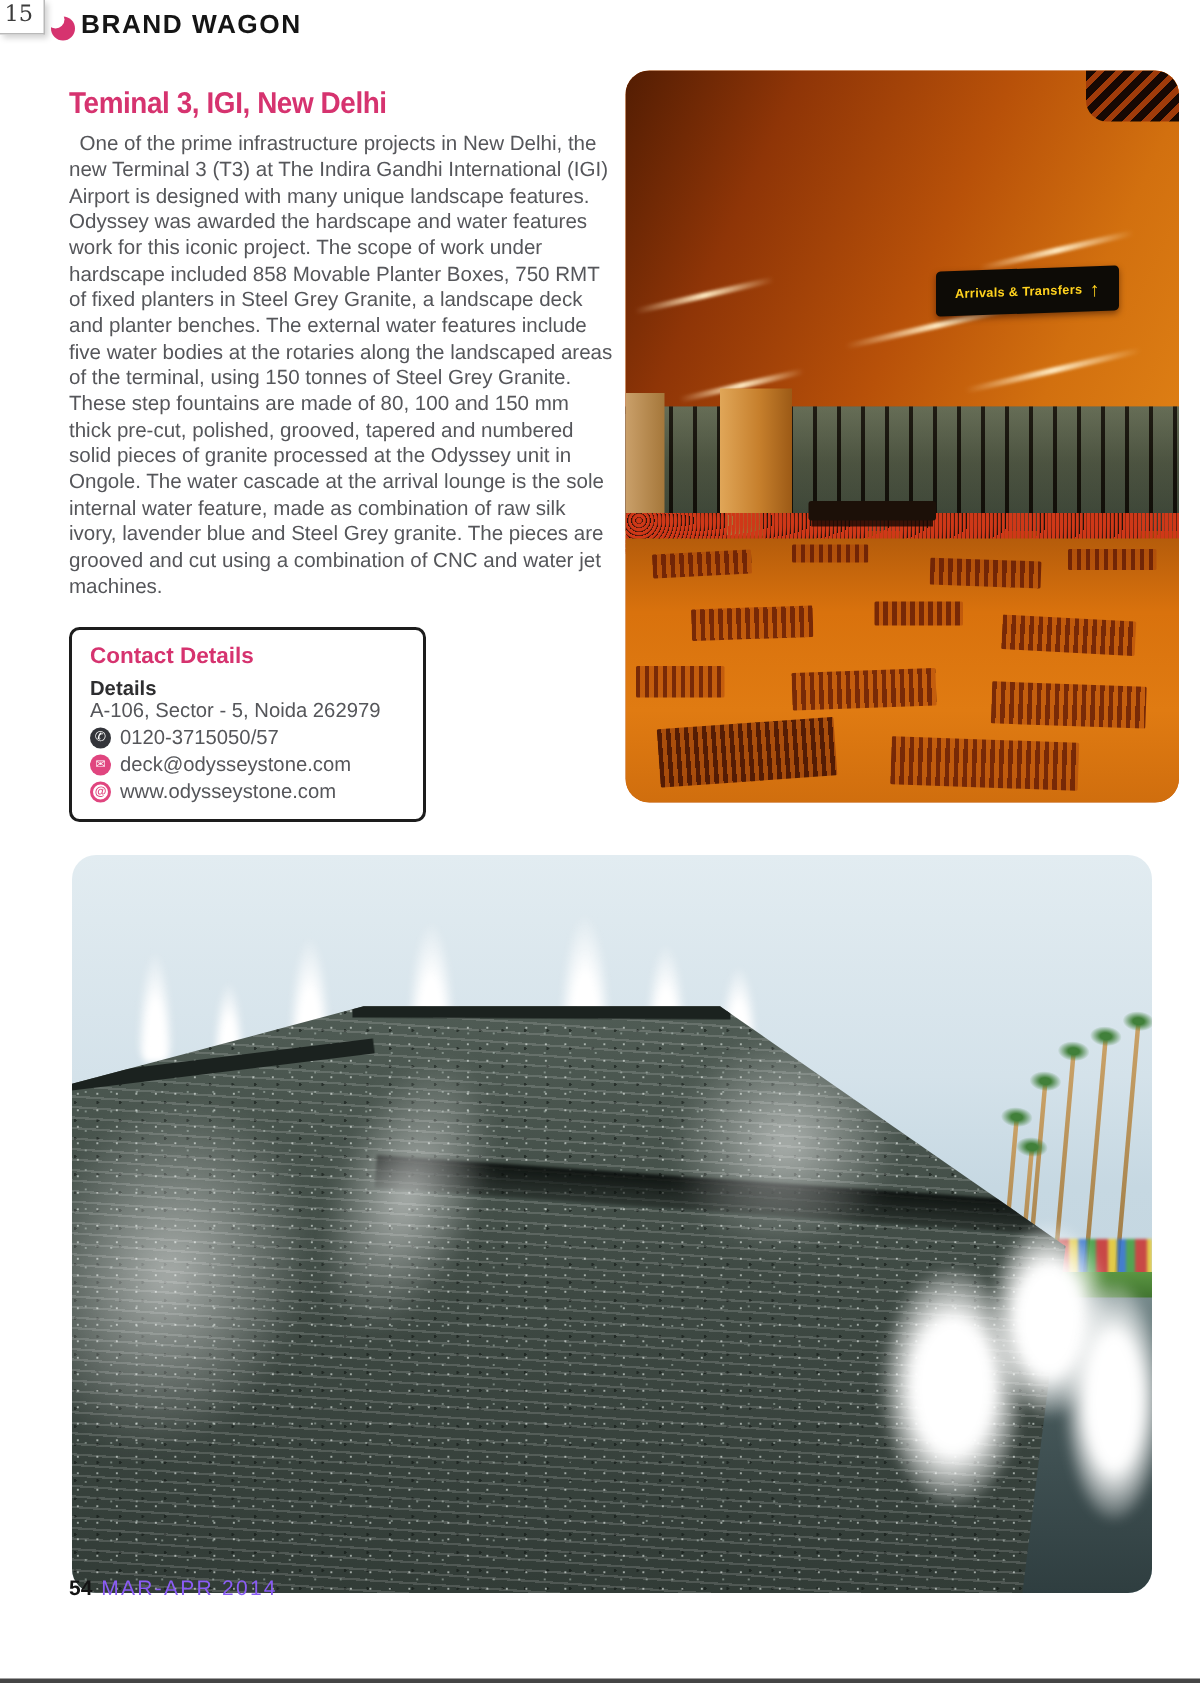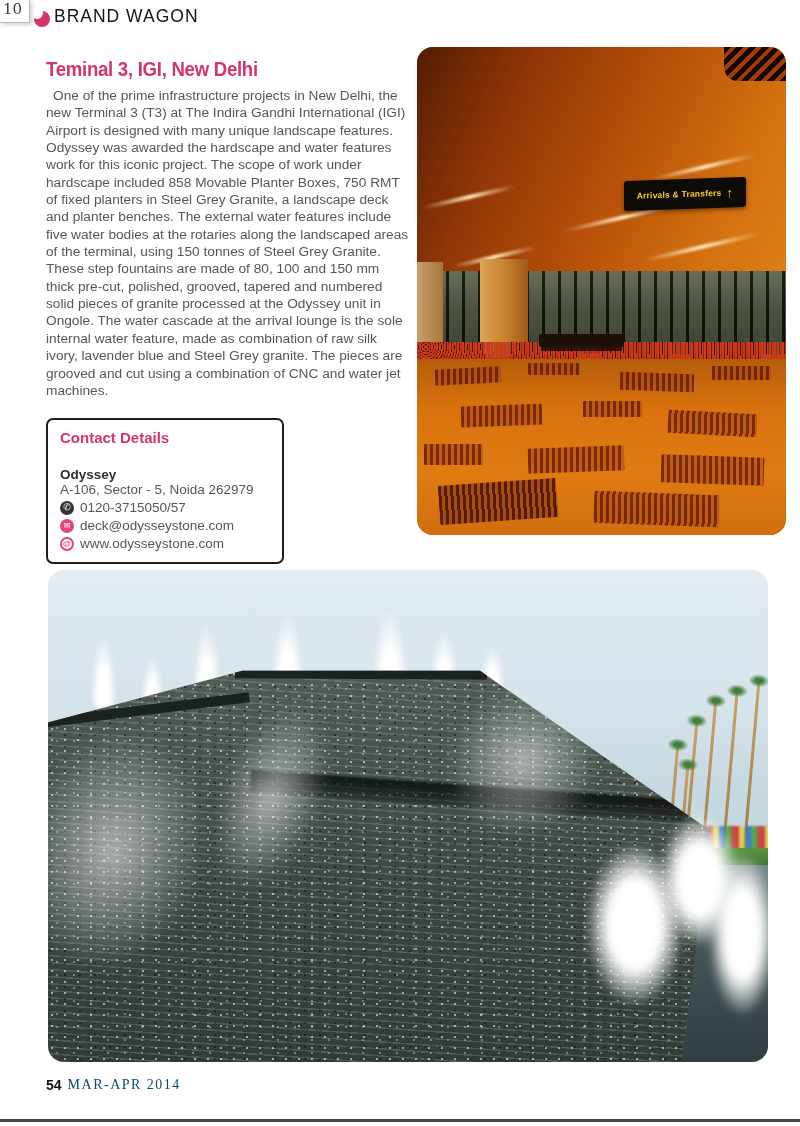--- a/index.html
+++ b/index.html
@@ -11,33 +11,33 @@
     border-right:1px solid #b9b9b9;border-bottom:1px solid #b9b9b9;
     box-shadow:2px 2px 4px rgba(0,0,0,.18);z-index:5;
     font-family:"DejaVu Serif",serif;font-size:15px;color:#3c3c3c;
     display:flex;align-items:flex-start;justify-content:flex-start;padding:0 0 0 3px;box-sizing:border-box;}
 
   
   .brand-icon{position:absolute;left:34px;top:11px;width:16px;height:16px;border-radius:50%;
     background:#d6336f;z-index:1;}
   .brand-icon::after{content:"";position:absolute;left:-3px;top:-4px;width:12px;height:12px;
     border-radius:50%;background:#fff;}
-  .section-title{position:absolute;left:54px;top:6px;margin:0;font-size:17.5px;font-weight:normal;
+  .section-title{position:absolute;left:54px;top:6px;margin:0;font-size:17.5px;font-weight:bold;
     letter-spacing:1px;color:#151515;}
 
   
   .article{position:absolute;left:46px;top:58px;width:364px;}
   .article h2{margin:0 0 6px 0;font-size:20px;font-weight:bold;color:#d6336f;
     letter-spacing:-0.3px;transform:scaleX(.93);transform-origin:left;white-space:nowrap;}
   .article p{margin:0;font-size:13.7px;line-height:17.35px;color:#55565a;text-indent:7px;}
 
   
   .contact-box{position:absolute;left:46px;top:418px;width:238px;box-sizing:border-box;
     border:2px solid #1d1d1d;border-radius:7px;background:#fff;padding:9px 12px 11px 12px;}
-  .c-head{font-size:15px;font-weight:bold;color:#d6336f;margin-bottom:21px;}
+  .c-head{font-size:15px;font-weight:bold;color:#d6336f;margin-bottom:5px;}
   .c-company{font-size:13.5px;font-weight:bold;color:#2e2e30;}
   .c-address{font-size:13.5px;color:#55565a;}
   .c-line{display:flex;align-items:center;gap:6px;font-size:13.5px;color:#55565a;margin-top:3px;}
   .ic{width:14px;height:14px;border-radius:50%;flex:0 0 14px;display:flex;align-items:center;
     justify-content:center;font-size:9px;line-height:1;box-sizing:border-box;}
   .ic.phone{background:#33343a;color:#fff;}
   .ic.mail{background:#e0457f;color:#fff;font-size:8px;}
   .ic.web{border:2px solid #e0457f;color:#e0457f;font-size:8px;font-weight:bold;}
 
   
@@ -144,45 +144,45 @@
   .cascade:nth-child(4){left:-4%;top:32%;width:26%;height:50%;transform:rotate(16deg);}
   .cascade:nth-child(5){left:24%;top:26%;width:14%;height:40%;transform:rotate(20deg);}
   .cascade:nth-child(6){left:55%;top:24%;width:22%;height:30%;transform:rotate(-34deg);}
   .spray{position:absolute;border-radius:50%;filter:blur(4px);
     background:radial-gradient(#ffffff 40%,rgba(255,255,255,0) 75%);}
   .spray:nth-of-type(18){left:75%;top:56%;width:13%;height:32%;}
   .spray:nth-of-type(19){left:85%;top:50%;width:11%;height:26%;}
   .spray:nth-of-type(20){left:92%;top:58%;width:9%;height:32%;}
 
   
-  .footer{position:absolute;left:46px;top:1077px;font-size:14px;display:flex;gap:6px;align-items:center;}
+  .footer{position:absolute;left:46px;top:1050px;font-size:14px;display:flex;gap:6px;align-items:center;}
   .footer .pg{font-weight:bold;color:#141414;}
-  .footer .issue{color:#0c4a6e;letter-spacing:1.5px;font-family:Liberation Serif, serif;}
+  .footer .issue{color:#8b5cf6;letter-spacing:1.5px;}
   .bottom-rule{position:absolute;left:0;right:0;top:1119px;height:3px;background:#454545;}
 </style>
 </head>
 <body>
 
 <div class="page">
 
   <div class="corner-tab">
-    <span>10</span>
+    <span>15</span>
   </div>
 
   <span class="brand-icon"></span>
   <h1 class="section-title">BRAND WAGON</h1>
 
   <section class="article">
     <h2>Teminal 3, IGI, New Delhi</h2>
     <p>One of the prime infrastructure projects in New Delhi, the new Terminal 3 (T3) at The Indira Gandhi International (IGI) Airport is designed with many unique landscape features. Odyssey was awarded the hardscape and water features work for this iconic project. The scope of work under hardscape included 858 Movable Planter Boxes, 750 RMT of fixed planters in Steel Grey Granite, a landscape deck and planter benches. The external water features include five water bodies at the rotaries along the landscaped areas of the terminal, using 150 tonnes of Steel Grey Granite. These step fountains are made of 80, 100 and 150 mm thick pre-cut, polished, grooved, tapered and numbered solid pieces of granite processed at the Odyssey unit in Ongole. The water cascade at the arrival lounge is the sole internal water feature, made as combination of raw silk ivory, lavender blue and Steel Grey granite. The pieces are grooved and cut using a combination of CNC and water jet machines.</p>
   </section>
 
   <div class="contact-box">
     <div class="c-head">Contact Details</div>
-    <div class="c-company">Odyssey</div>
+    <div class="c-company">Details</div>
     <div class="c-address">A-106, Sector - 5, Noida 262979</div>
     <div class="c-line">
       <span class="ic phone">✆</span>
       <span>0120-3715050/57</span>
     </div>
     <div class="c-line">
       <span class="ic mail">✉</span>
       <span>deck@odysseystone.com</span>
     </div>
     <div class="c-line">

